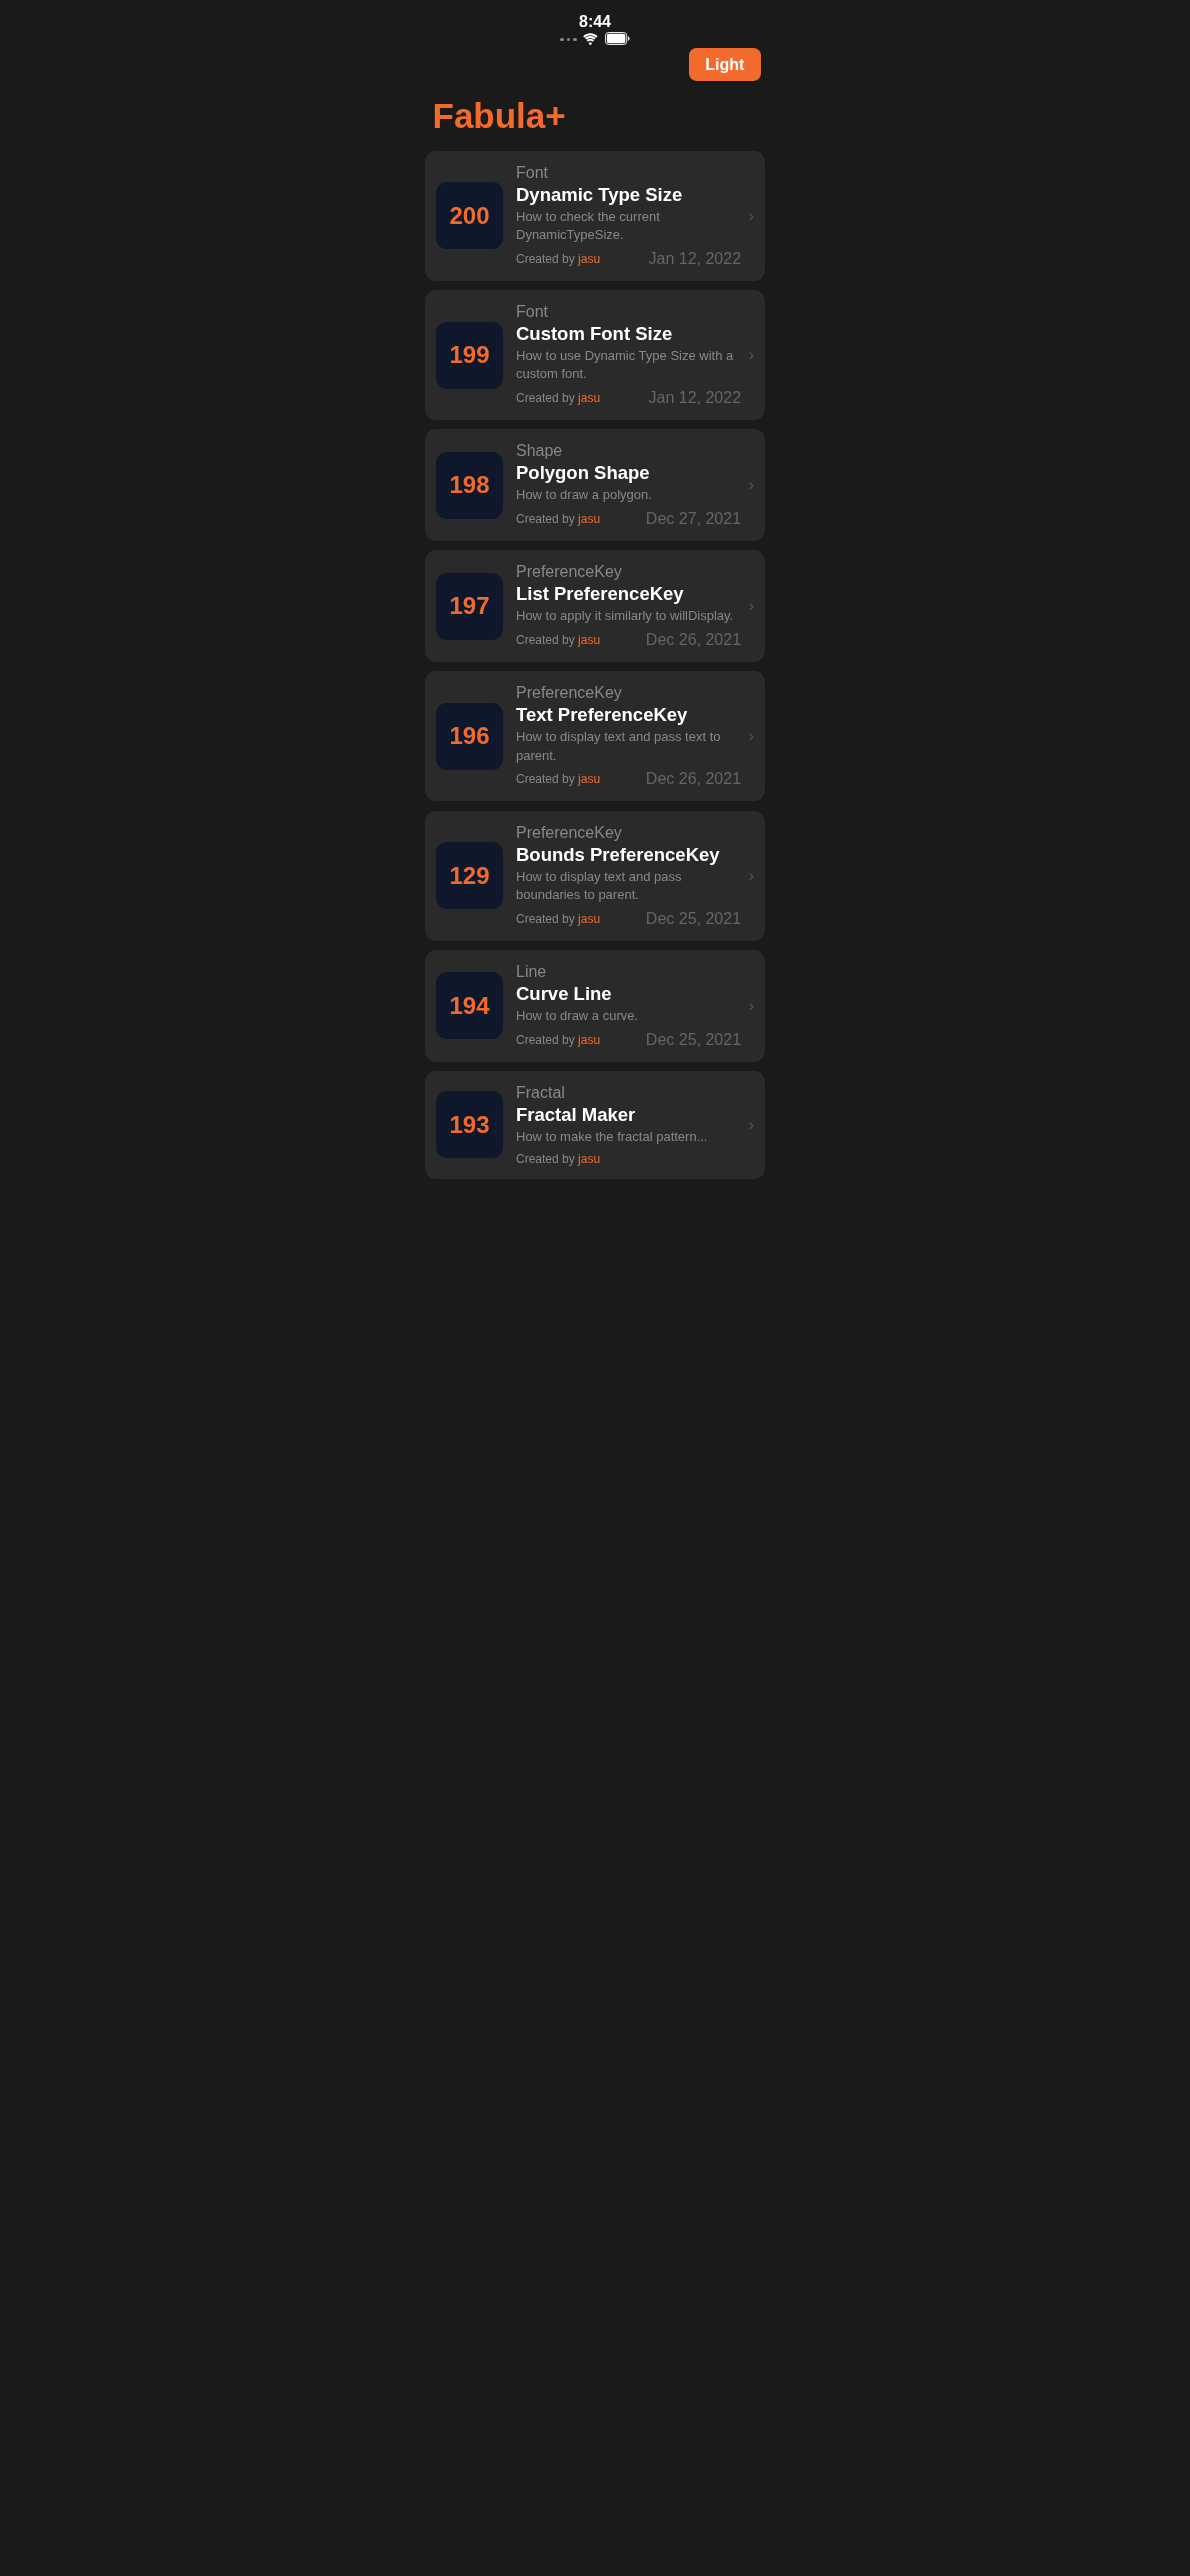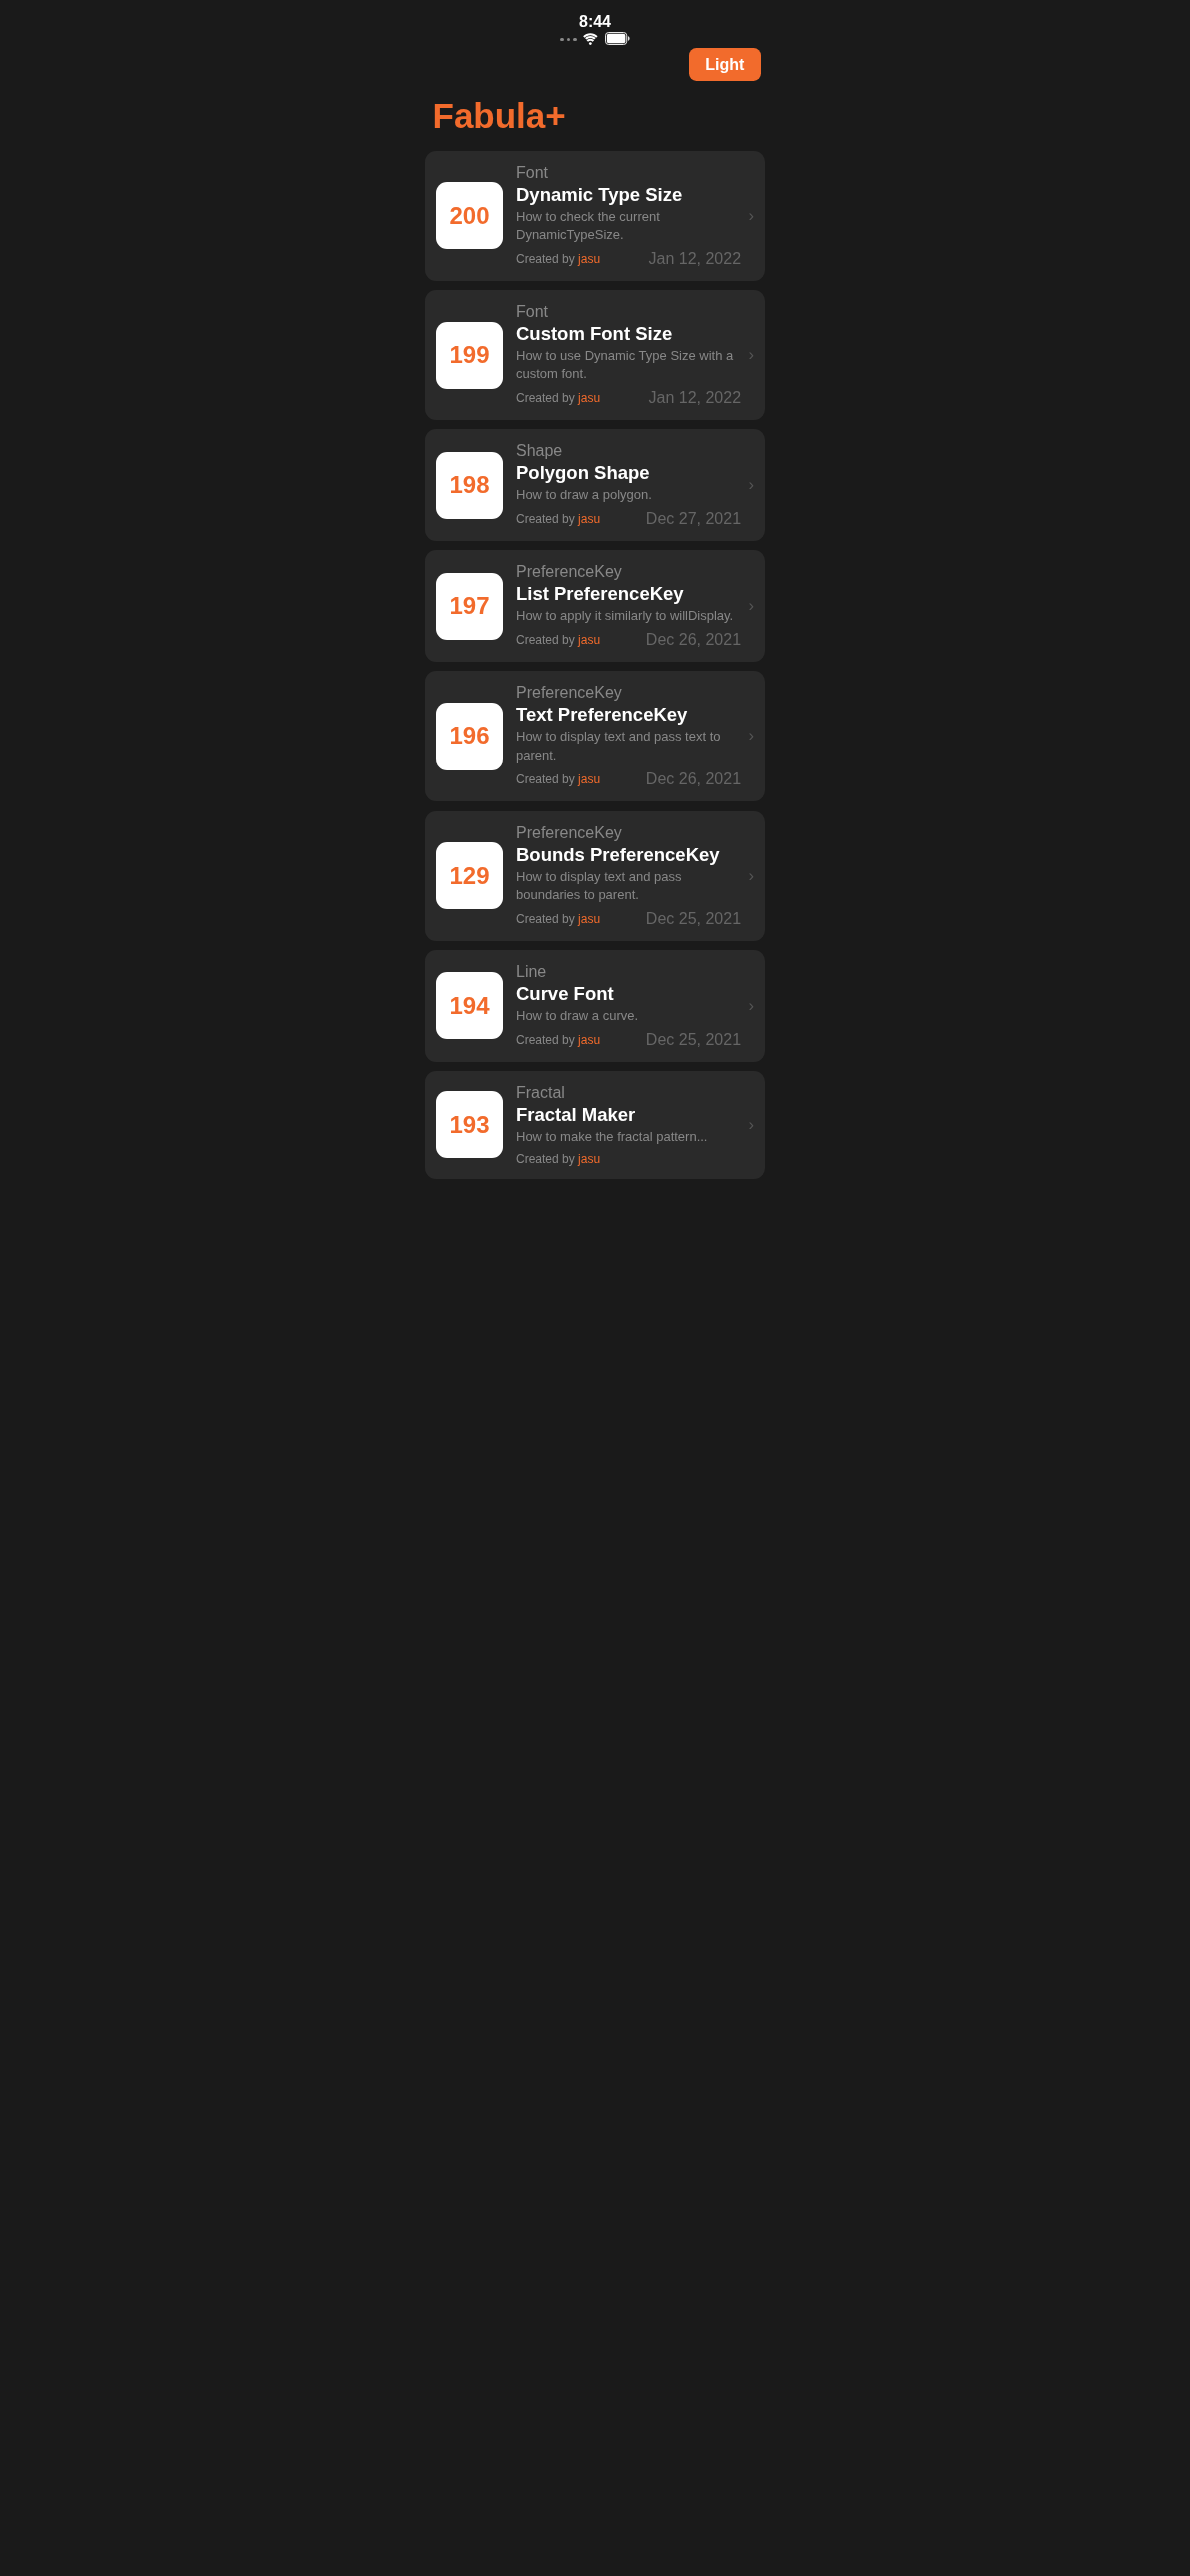--- a/index.html
+++ b/index.html
@@ -90,21 +90,21 @@
       margin-bottom: 9.3px;
       padding: 13px 11px;
       cursor: pointer;
       position: relative;
     }
 
     .item-badge {
       width: 67px;
       min-width: 67px;
       height: 67px;
-      background-color: #ffffff;
+      background-color: #0f172a;
       border-radius: 11px;
       display: flex;
       align-items: center;
       justify-content: center;
       margin-right: 13px;
     }
 
     .item-badge-number {
       color: #f26b2c;
       font-size: 24px;
@@ -302,21 +302,21 @@
         </div>
       </div>
       <span class="chevron-icon">›</span>
     </div>
     <div class="list-item">
       <div class="item-badge">
         <span class="item-badge-number">194</span>
       </div>
       <div class="item-content">
         <div class="item-category">Line</div>
-        <div class="item-title">Curve Font</div>
+        <div class="item-title">Curve Line</div>
         <div class="item-description">How to draw a curve.</div>
         <div class="item-footer">
           <span class="item-author">
             Created by <span class="item-author-name">jasu</span>
           </span>
           <span class="item-date">Dec 25, 2021</span>
         </div>
       </div>
       <span class="chevron-icon">›</span>
     </div>

